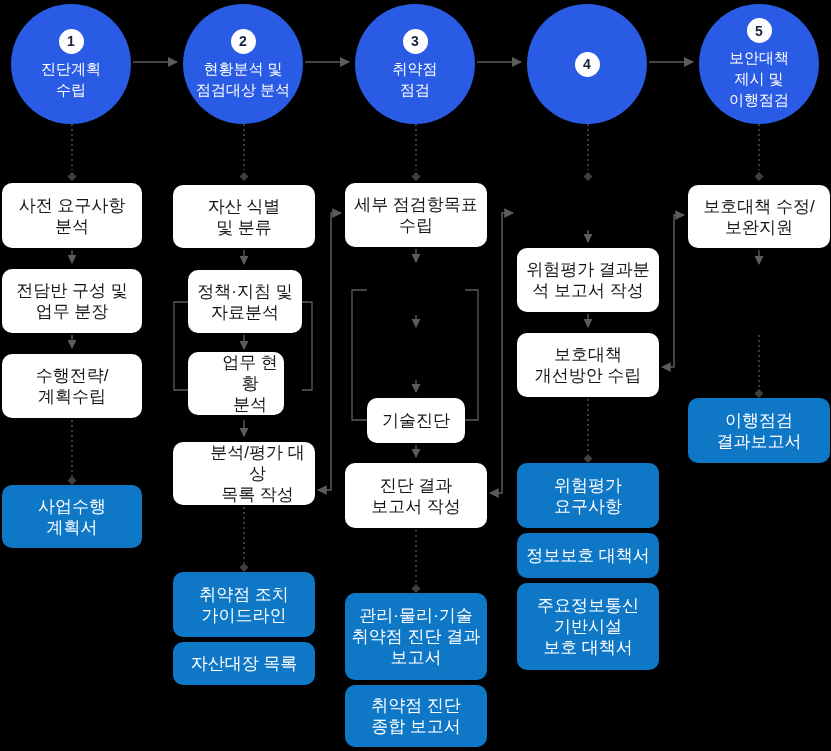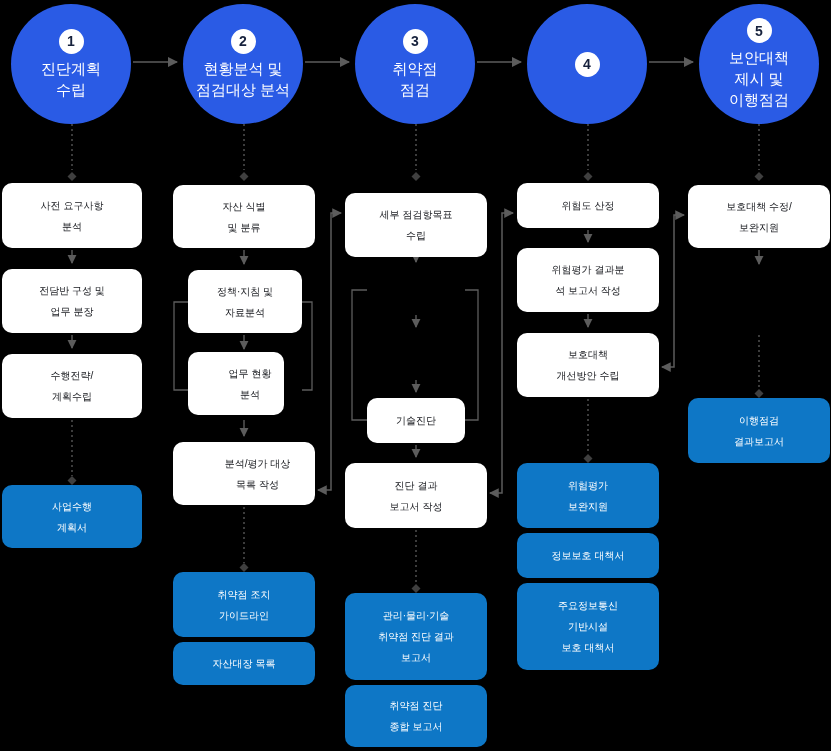--- a/index.html
+++ b/index.html
@@ -16,21 +16,21 @@
     width:25px;height:25px;border-radius:50%;background:#fff;color:#16213c;
     font-size:14px;font-weight:bold;display:flex;align-items:center;justify-content:center;
     flex-shrink:0;
   }
   .phase-label{
     color:#ffffff;font-size:15px;line-height:21px;font-weight:500;
     text-align:center;white-space:pre-line;
   }
   .box{
     position:absolute;border-radius:10px;display:flex;align-items:center;justify-content:center;
-    text-align:center;font-size:10px;line-height:21px;font-weight:500;white-space:pre-line;
+    text-align:center;font-size:17px;line-height:21px;font-weight:500;white-space:pre-line;
     box-sizing:border-box;padding:2px 4px;
   }
   .box.step{background:#ffffff;color:#15171c;}
   .box.output{background:#0e77c6;color:#ffffff;}
   #wires{position:absolute;left:0;top:0;pointer-events:none;}
 </style>
 </head>
 <body>
 
 <div id="stage">
@@ -146,38 +146,37 @@
   <div class="box step" style="left:188px;top:270px;width:114px;height:63px;">정책·지침 및
 자료분석</div>
   <div class="box step" style="left:188px;top:352px;width:96px;height:63px;padding-left:32px;">업무 현황
 분석</div>
   <div class="box step" style="left:173px;top:442px;width:142px;height:63px;padding-left:31px;">분석/평가 대상
 목록 작성</div>
   <div class="box output" style="left:173px;top:572px;width:142px;height:65px;">취약점 조치
 가이드라인</div>
   <div class="box output" style="left:173px;top:642px;width:142px;height:43px;">자산대장 목록</div>
 
-  <div class="box step" style="left:345px;top:183px;width:142px;height:64px;margin-top:10px;">세부 점검항목표
+  <div class="box step" style="left:345px;top:183px;width:142px;height:64px;">세부 점검항목표
 수립</div>
   <div class="box step" style="left:367px;top:398px;width:98px;height:45px;">기술진단</div>
   <div class="box step" style="left:345px;top:463px;width:142px;height:65px;">진단 결과
 보고서 작성</div>
   <div class="box output" style="left:345px;top:593px;width:142px;height:87px;">관리·물리·기술
 취약점 진단 결과
 보고서</div>
   <div class="box output" style="left:345px;top:685px;width:142px;height:62px;">취약점 진단
 종합 보고서</div>
 
-  <div class="box step" style="left:517px;top:183px;width:142px;height:45px;">위험도 산정</div>
   <div class="box step" style="left:517px;top:248px;width:142px;height:64px;">위험평가 결과분
 석 보고서 작성</div>
   <div class="box step" style="left:517px;top:333px;width:142px;height:64px;">보호대책
 개선방안 수립</div>
   <div class="box output" style="left:517px;top:463px;width:142px;height:65px;">위험평가
-보완지원</div>
+요구사항</div>
   <div class="box output" style="left:517px;top:533px;width:142px;height:45px;">정보보호 대책서</div>
   <div class="box step" style="left:688px;top:185px;width:142px;height:63px;">보호대책 수정/
 보완지원</div>
 
   <div class="box output" style="left:517px;top:583px;width:142px;height:87px;">주요정보통신
 기반시설
 보호 대책서</div>
   <div class="box output" style="left:688px;top:398px;width:142px;height:65px;">이행점검
 결과보고서</div>
 

